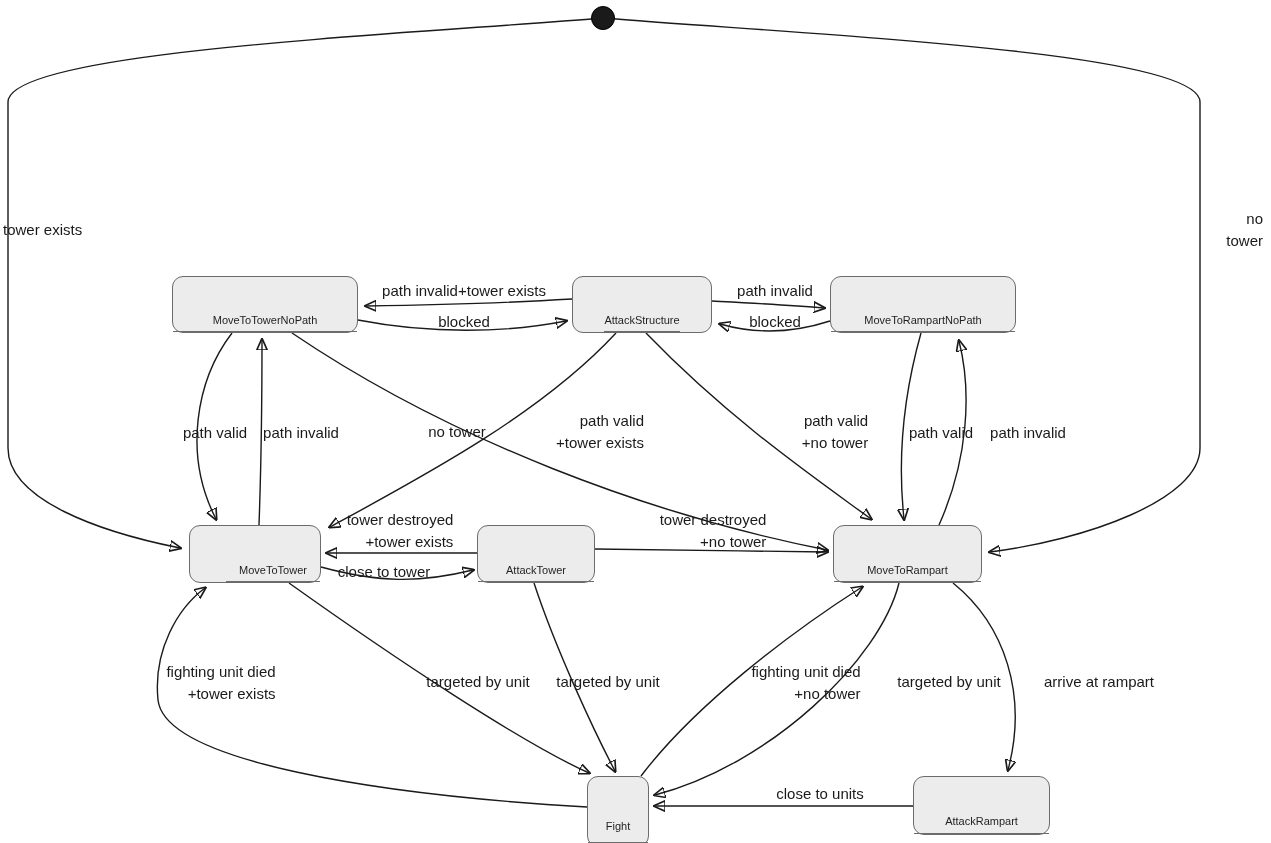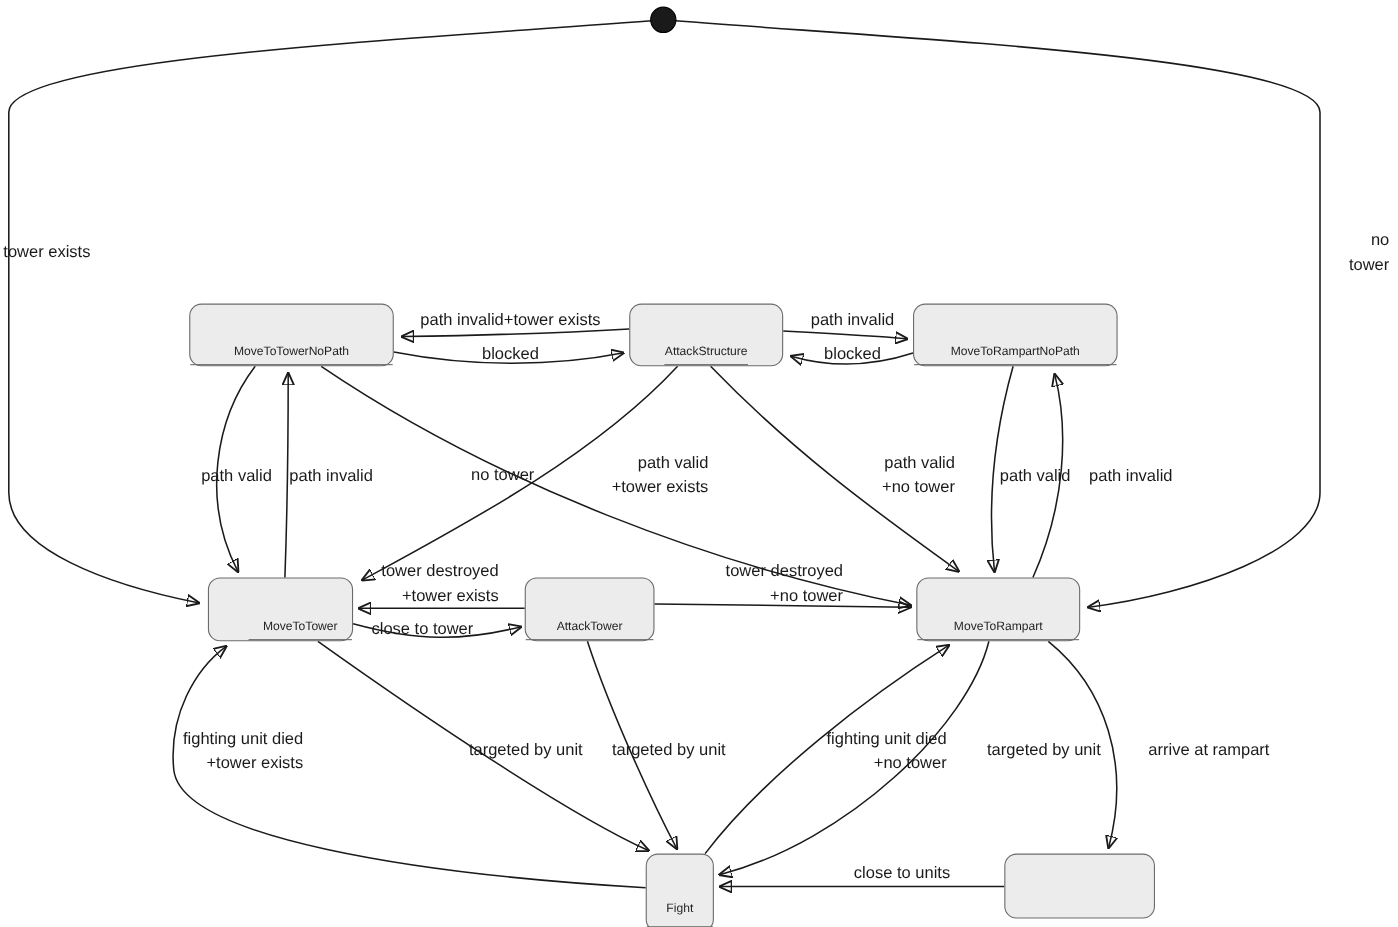--- a/index.html
+++ b/index.html
@@ -109,20 +109,21 @@
   </div>
   <div class="state" style="left:833px;top:525px;width:149px;height:58px;">
     <div class="state-title">MoveToRampart</div>
     <div class="state-body"></div>
   </div>
   <div class="state" style="left:587px;top:776px;width:62px;height:71px;">
     <div class="state-title">Fight</div>
     <div class="state-body"></div>
   </div>
   <div class="state" style="left:913px;top:776px;width:137px;height:59px;">
+    <div class="state-title">AttackRampart</div>
     <div class="state-body"></div>
   </div>
 
   <div class="edge-label edge-label-left" style="left:3px;top:230px;">tower exists</div>
   <div class="edge-label edge-label-right" style="left:1263px;top:230px;">no tower</div>
   <div class="edge-label" style="left:464px;top:291px;">path invalid+tower exists</div>
   <div class="edge-label" style="left:464px;top:322px;">blocked</div>
   <div class="edge-label" style="left:775px;top:291px;">path invalid</div>
   <div class="edge-label" style="left:775px;top:322px;">blocked</div>
   <div class="edge-label" style="left:215px;top:433px;">path valid</div>

